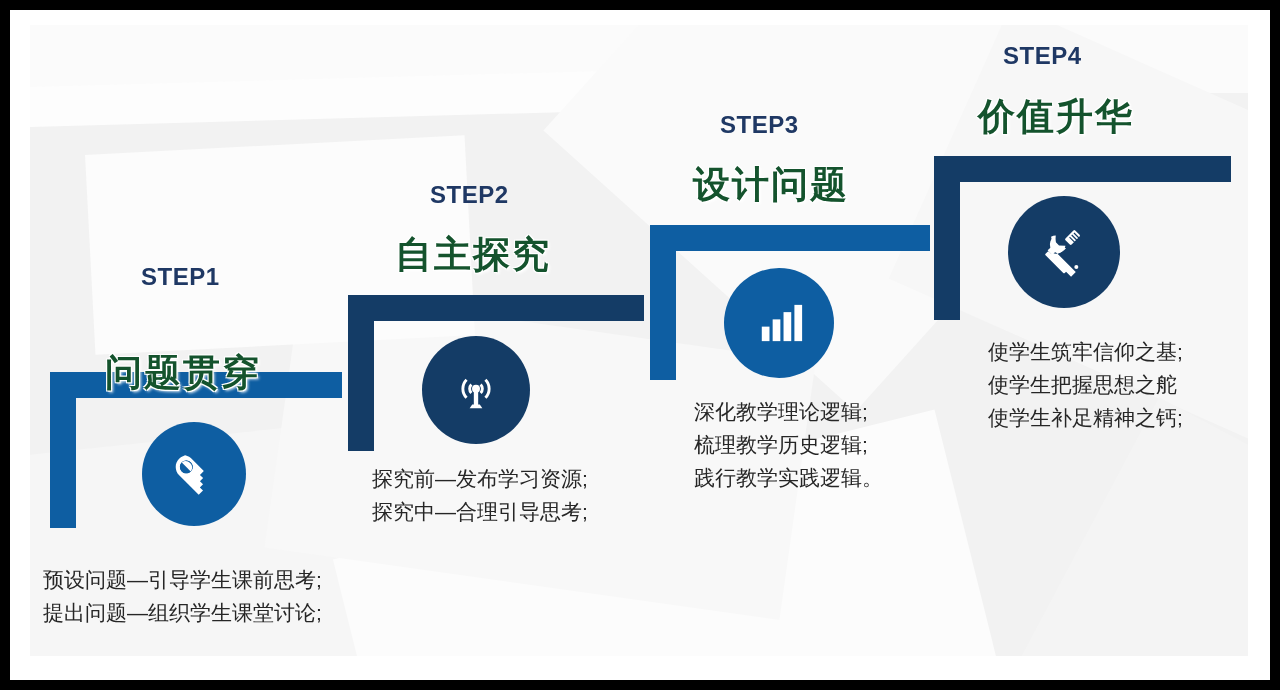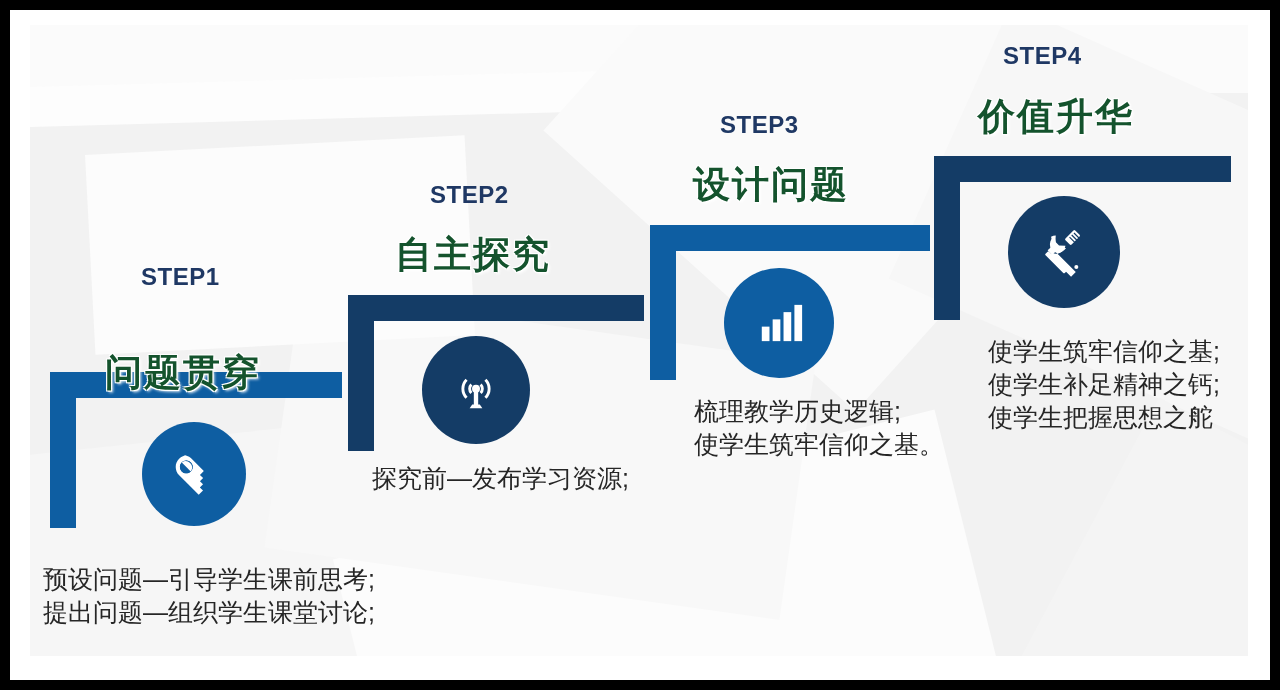--- a/index.html
+++ b/index.html
@@ -62,21 +62,21 @@
   .step-title{
     position:absolute;
     font-size:37px;font-weight:bold;letter-spacing:2px;
     color:#14532d;white-space:nowrap;
     text-shadow:1px 1px 0 #ffffff, -1px -1px 0 #ffffff,
                 1px -1px 0 #ffffff, -1px 1px 0 #ffffff,
                 2px 2px 3px rgba(255,255,255,.9);
   }
   .desc{
     position:absolute;
-    font-size:25px;line-height:33px;color:#262626;
+    font-size:21px;line-height:33px;color:#262626;
     white-space:nowrap;
   }
   .desc div{white-space:nowrap;}
 </style>
 </head>
 <body>
 
 <div id="slide">
 
   <div id="panel">
@@ -135,20 +135,21 @@
         <rect x="29.6" y="30" width="4.8" height="20" fill="#ffffff"></rect>
         <path d="M25 52h14l-2.8-4h-8.4z" fill="#ffffff"></path>
       </svg>
     </div>
 
     <div class="step-label" style="left:420px;top:171px;">STEP2</div>
     <div class="step-title" style="left:385px;top:220px;">自主探究</div>
 
     <div class="desc" style="left:362px;top:452px;">
       <div>探究前—发布学习资源;</div>
+      <div>探究中—合理引导思考;</div>
     </div>
   </div>
 
   <div class="step">
     <div class="bracket" style="left:640px;top:215px;">
       <span class="hbar" style="width:280px;background:#0e5ea2;"></span>
       <span class="vbar" style="height:155px;background:#0e5ea2;"></span>
     </div>
 
     <div class="circle" style="left:714px;top:258px;width:110px;height:110px;background:#0e5ea2;">
@@ -159,22 +160,23 @@
           <rect x="37" y="20" width="8.5" height="32"></rect>
           <rect x="49" y="12" width="8.5" height="40"></rect>
         </g>
       </svg>
     </div>
 
     <div class="step-label" style="left:710px;top:101px;">STEP3</div>
     <div class="step-title" style="left:683px;top:150px;">设计问题</div>
 
     <div class="desc" style="left:684px;top:385px;">
+      <div>深化教学理论逻辑;</div>
       <div>梳理教学历史逻辑;</div>
-      <div>使学生筑牢信仰之基。</div>
+      <div>践行教学实践逻辑。</div>
     </div>
   </div>
 
   <div class="step">
     <div class="bracket" style="left:924px;top:146px;">
       <span class="hbar" style="width:297px;background:#143c66;"></span>
       <span class="vbar" style="height:164px;background:#143c66;"></span>
     </div>
 
     <div class="circle" style="left:998px;top:186px;width:112px;height:112px;background:#143c66;">
@@ -193,18 +195,18 @@
           <line x1="38.1" y1="15.6" x2="44.2" y2="21.7"></line>
         </g>
       </svg>
     </div>
 
     <div class="step-label" style="left:993px;top:32px;">STEP4</div>
     <div class="step-title" style="left:968px;top:82px;">价值升华</div>
 
     <div class="desc" style="left:978px;top:325px;">
       <div>使学生筑牢信仰之基;</div>
+      <div>使学生把握思想之舵</div>
       <div>使学生补足精神之钙;</div>
-      <div>使学生把握思想之舵</div>
     </div>
   </div>
 
 </div>
 
 </body></html>

